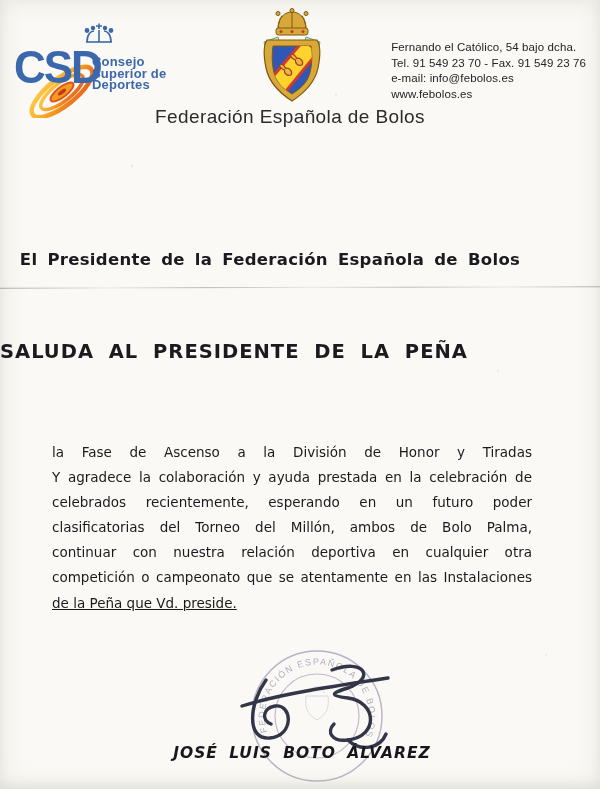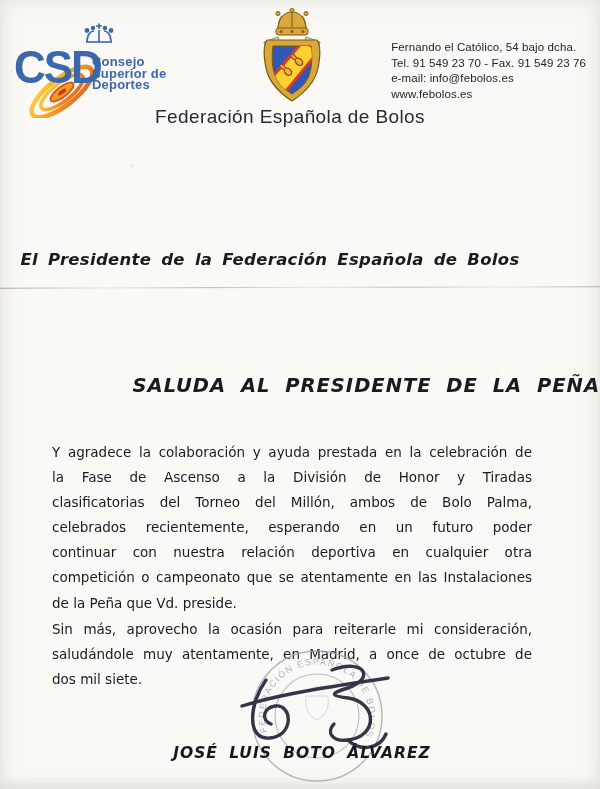--- a/index.html
+++ b/index.html
@@ -22,36 +22,36 @@
   .csd-orgtext{position:absolute;left:92px;top:56px;line-height:11.5px;font-size:13px;
     color:#3b68ad;font-weight:bold;letter-spacing:.2px;}
   .emblem{position:absolute;left:252px;top:8px;width:80px;height:100px;}
   .federation-name{position:absolute;left:0;top:106px;width:600px;text-align:center;
     transform:translateX(-10px);font-size:19px;letter-spacing:.4px;color:#2b2b2e;}
   .address{position:absolute;right:14px;top:40px;text-align:left;font-size:11.5px;
     line-height:15.5px;color:#242428;letter-spacing:.1px;}
   
   .comic{font-family:"DejaVu Sans", sans-serif;}
   .sender-title{position:absolute;left:0;top:250px;width:540px;text-align:center;
-    font-style:italic;font-weight:bold;font-size:16.5px;word-spacing:4px;letter-spacing:.3px;}
+    font-weight:bold;font-size:16.5px;word-spacing:4px;letter-spacing:.3px;}
   .crease{position:absolute;left:0;top:287px;width:600px;height:2px;transform:rotate(-.12deg);
     background:linear-gradient(90deg,
       rgba(110,105,95,.55) 0%, rgba(110,105,95,.12) 18%, rgba(110,105,95,.45) 34%,
       rgba(110,105,95,.10) 52%, rgba(110,105,95,.42) 68%, rgba(110,105,95,.12) 84%,
       rgba(110,105,95,.5) 100%);
     background-size:100% 1px;background-repeat:no-repeat;background-position:0 0;}
-  .salutation{position:absolute;left:0;top:336px;width:600px;text-align:right;
-    font-style:italic;font-weight:bold;font-size:19.5px;line-height:31px;
-    word-spacing:7px;letter-spacing:1px;margin-top:34px;}
+  .salutation{position:absolute;left:0;top:336px;width:600px;text-align:left;
+    font-weight:bold;font-size:19.5px;line-height:31px;
+    word-spacing:7px;letter-spacing:1px;}
   .para{position:absolute;left:52px;width:480px;}
   .p1{top:440px;}
   .p2{top:617px;}
   .bline{font-size:13.5px;line-height:25.1px;color:#1b1b1f;
     text-align:justify;text-align-last:justify;}
-  .bline.last{text-align:left;text-align-last:left;}
+  .bline.last{text-align:left;text-align-last:left;text-decoration:underline;}
   
   .stamp{position:absolute;left:244px;top:644px;width:146px;height:146px;z-index:1;opacity:.9;}
   .signature{position:absolute;left:236px;top:652px;width:160px;height:118px;z-index:2;}
   .signer-name{position:absolute;left:0;top:744px;width:600px;text-align:center;z-index:3;
     transform:translateX(2px);font-style:italic;font-weight:bold;font-size:15.5px;
     word-spacing:5px;letter-spacing:1px;color:#17171c;}
 </style>
 </head>
 <body>
 
@@ -140,34 +140,29 @@
 
   <div class="sender-title comic">El Presidente de la Federación Española de Bolos</div>
 
   <div class="crease"></div>
 
   <div class="salutation comic">
     <div>SALUDA AL PRESIDENTE DE LA PEÑA</div>
   </div>
 
   <div class="para p1 comic">
+    <div class="bline">la Fase de Ascenso a la División de Honor y Tiradas</div>
     <div class="bline">Y agradece la colaboración y ayuda prestada en la celebración de</div>
-    <div class="bline">la Fase de Ascenso a la División de Honor y Tiradas</div>
+    <div class="bline">celebrados recientemente, esperando en un futuro poder</div>
     <div class="bline">clasificatorias del Torneo del Millón, ambos de Bolo Palma,</div>
-    <div class="bline">celebrados recientemente, esperando en un futuro poder</div>
     <div class="bline">continuar con nuestra relación deportiva en cualquier otra</div>
     <div class="bline">competición o campeonato que se atentamente en las Instalaciones</div>
     <div class="bline last">de la Peña que Vd. preside.</div>
   </div>
 
-  <div class="para p2 comic">
-    <div class="bline">Sin más, aprovecho la ocasión para reiterarle mi consideración,</div>
-    <div class="bline">saludándole muy atentamente, en Madrid, a once de octubre de</div>
-    <div class="bline last">dos mil siete.</div>
-  </div>
 
   <svg class="stamp" viewBox="0 0 146 146">
     <circle cx="73" cy="72" r="65" fill="none" stroke="#a49cb6" stroke-width="1.4" opacity=".85"></circle>
     <circle cx="73" cy="72" r="42" fill="none" stroke="#a49cb6" stroke-width="1.2" opacity=".75"></circle>
     <path id="stampArc" d="M 24,90 A 52 52 0 1 1 122,90" fill="none"></path>
     <text font-family="Liberation Sans, sans-serif" font-size="9" letter-spacing="1.5" fill="#a49cb6" opacity=".9">
       <textPath href="#stampArc" startOffset="1%">FEDERACIÓN ESPAÑOLA DE BOLOS</textPath>
     </text>
 
     <g stroke="#aea6bf" fill="none" stroke-width="1" opacity=".45">

